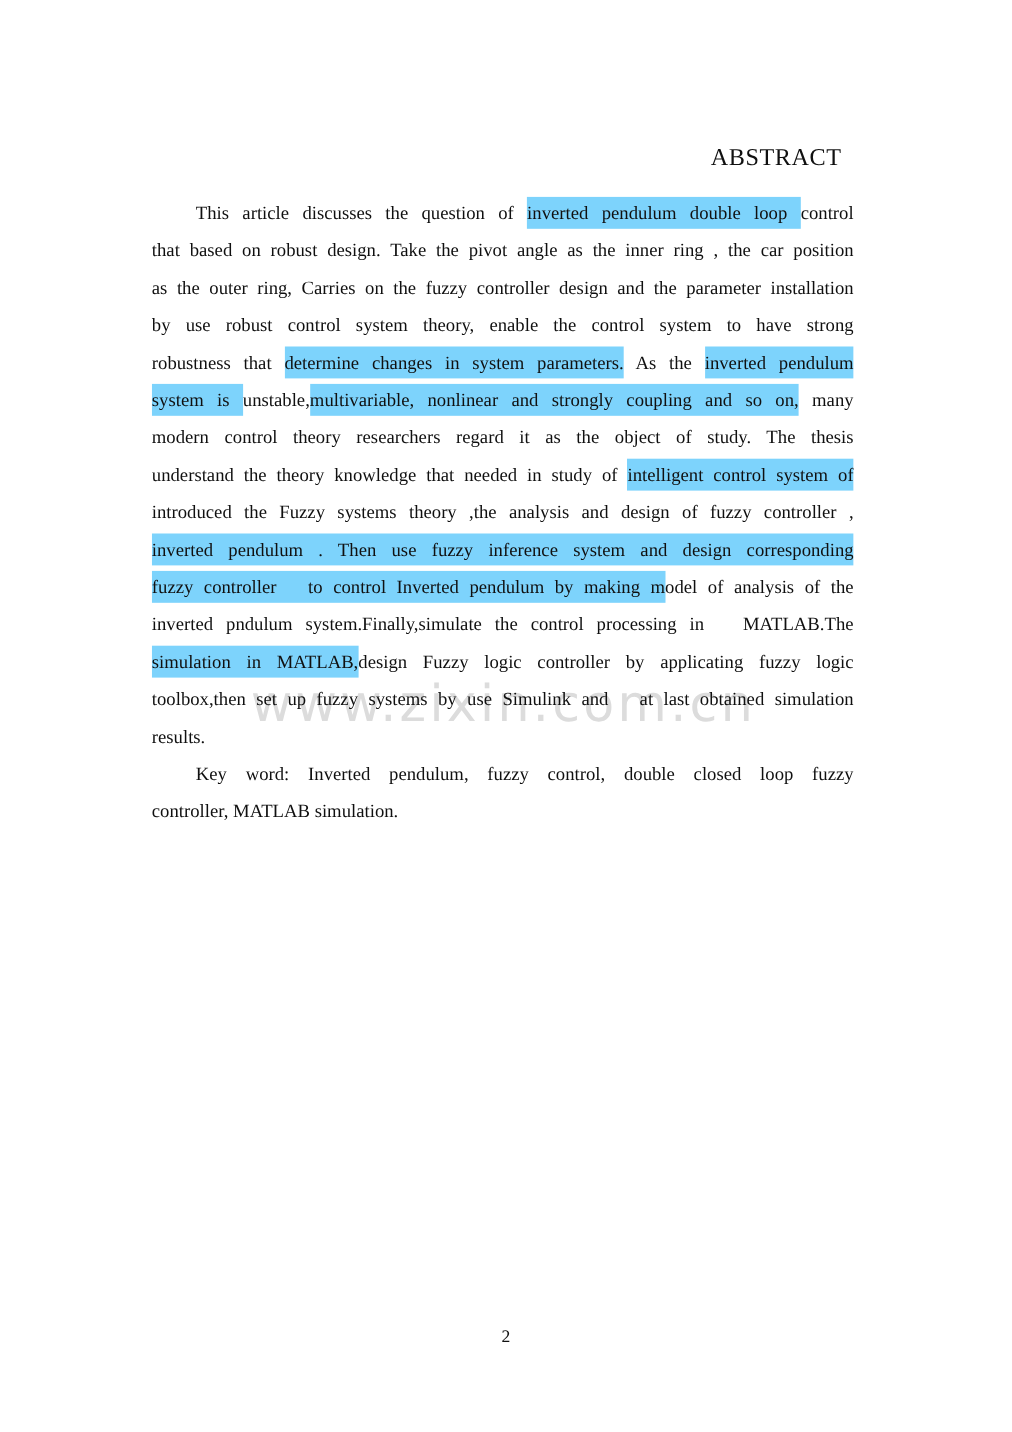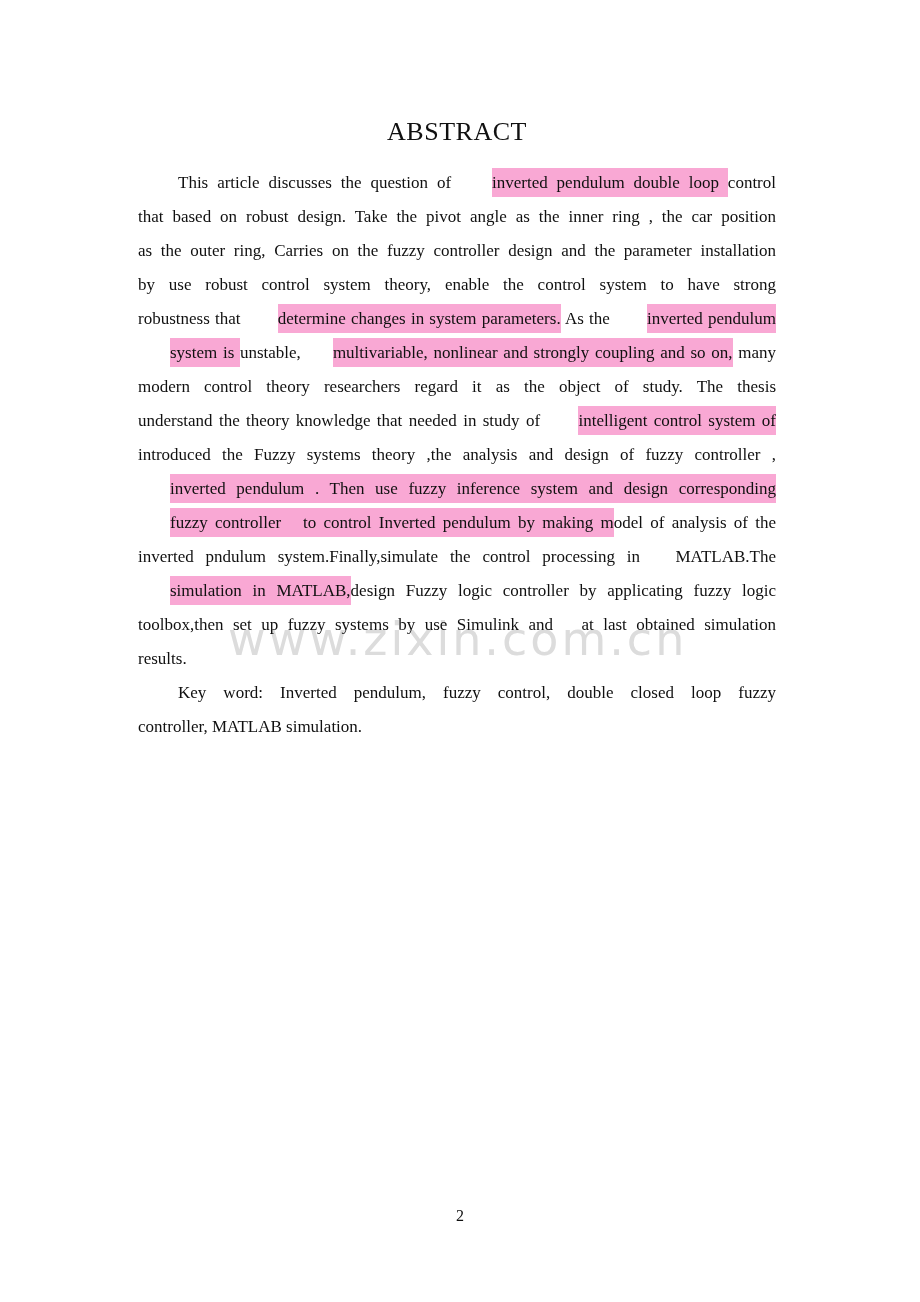--- a/index.html
+++ b/index.html
@@ -26,41 +26,41 @@
   }
   .content {
     position: absolute;
     left: 138px;
     top: 0;
     width: 638px;
     padding-top: 116px;
     z-index: 1;
   }
   .title {
-    margin: 0;
-    text-align: center;
-    font-size: 26px;
+    margin: 11px;
+    text-align: right;
+    font-size: 22px;
     line-height: 32px;
     font-weight: 400;
     letter-spacing: 0.5px;
   }
   .para { margin-top: 18px; }
   .line {
     height: 34px;
     line-height: 34px;
     font-size: 17px;
     text-align: left;
     overflow: hidden;
   }
   .line.j {
     text-align: justify;
     text-align-last: justify;
   }
   .indent { padding-left: 40px; }
-  .hl { background: #f9a8d4; padding: 5px 0; margin-left: 32px; }
+  .hl { background: #7dd3fc; padding: 5px 0; }
   .b { font-weight: normal; }
   .page-num {
     position: absolute;
     left: 0;
     right: 0;
     top: 1206px;
     text-align: center;
     font-size: 16px;
     line-height: 20px;
     z-index: 1;

